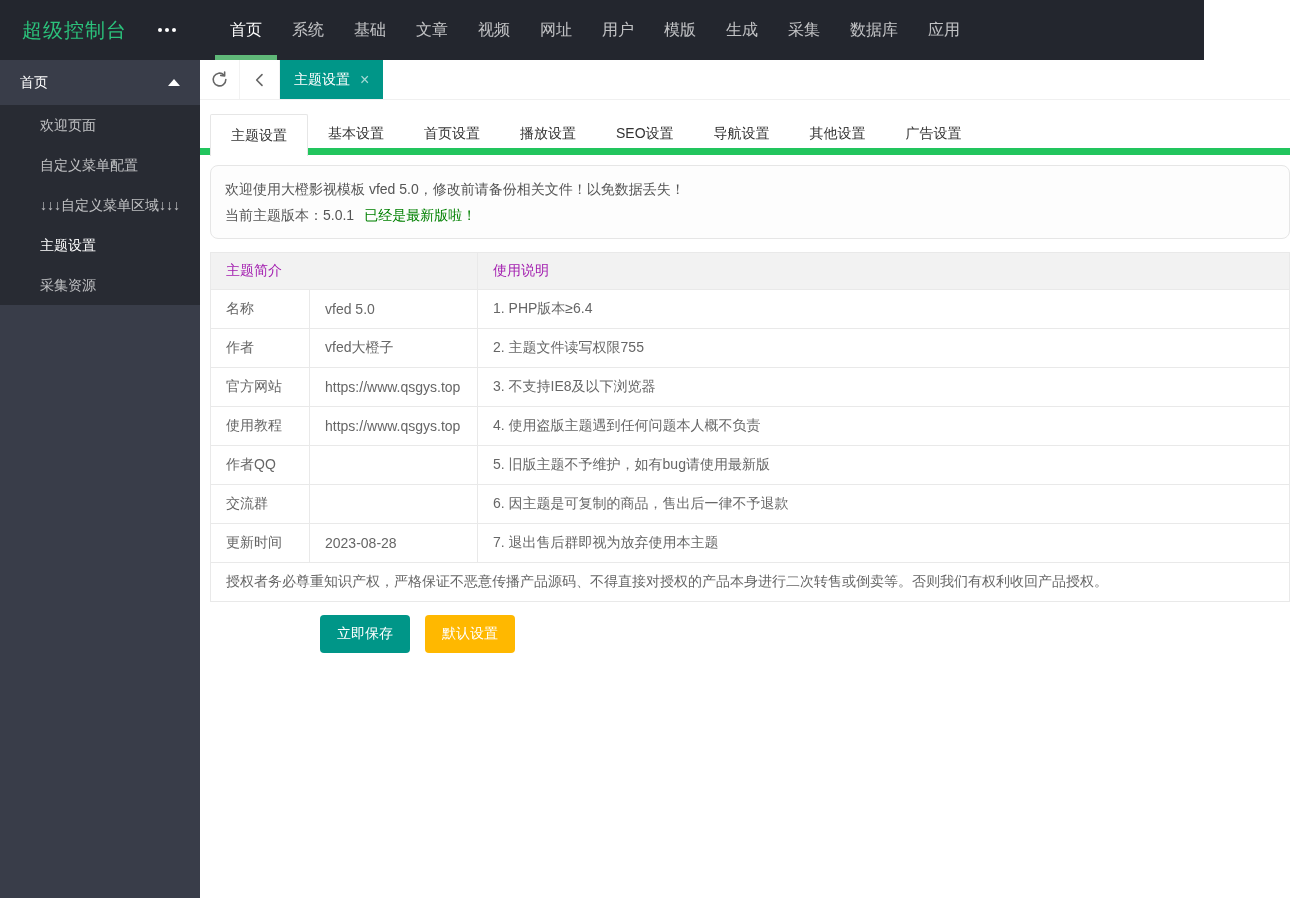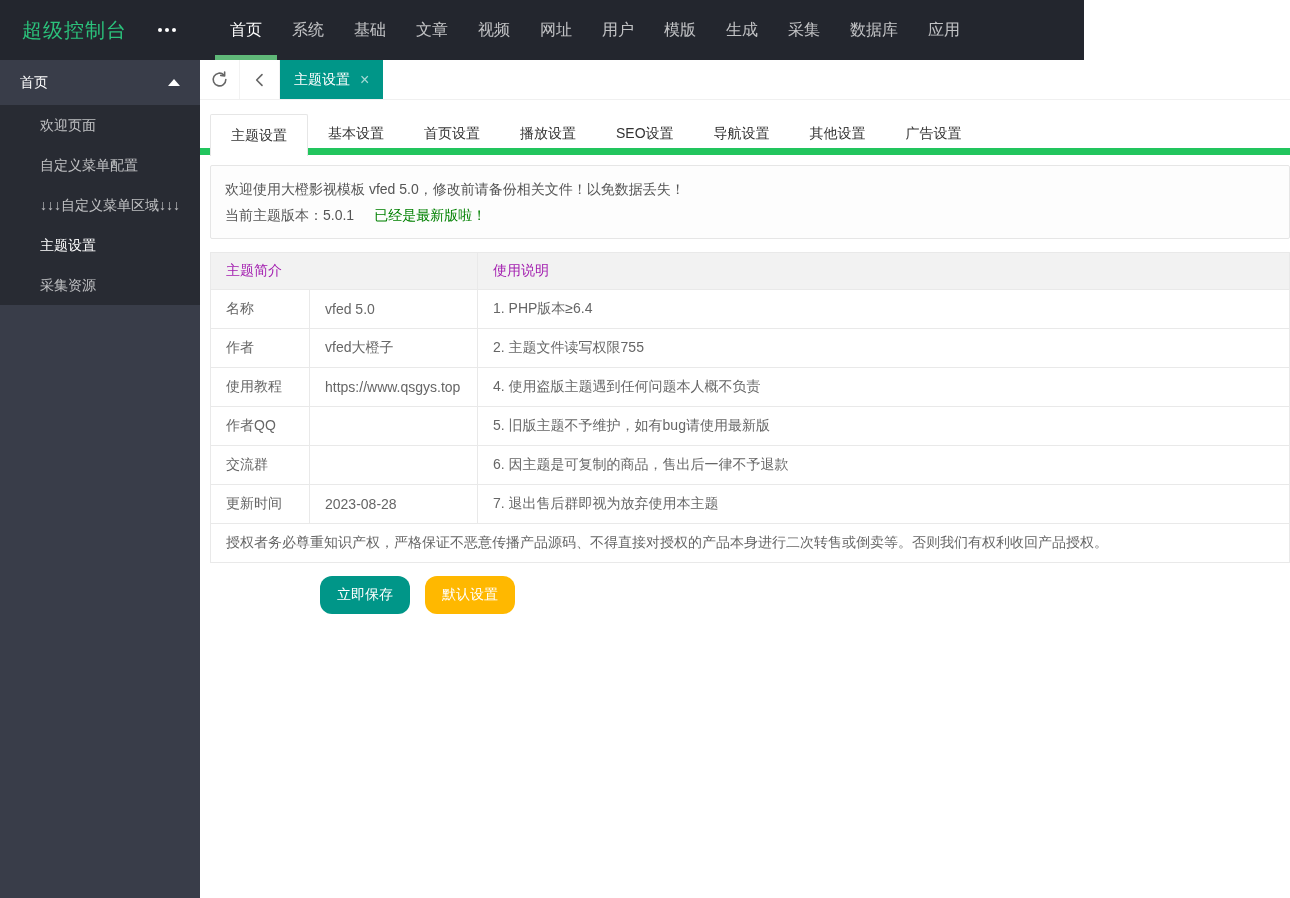--- a/index.html
+++ b/index.html
@@ -1,20 +1,20 @@
 <!DOCTYPE html>
 <html><head>
 <meta charset="utf-8">
 <style>
   * { margin:0; padding:0; box-sizing:border-box; }
   html,body { width:1290px; height:898px; overflow:hidden; background:#fff;
     font-family:"Liberation Sans","DejaVu Sans",sans-serif; }
 
   
-  .header { position:absolute; left:0; top:0; width:1084px; height:60px;
+  .header { position:absolute; left:0; top:0; width:1204px; height:60px;
     background:#23262E; display:flex; align-items:stretch; z-index:10; }
   .logo { width:158px; padding-left:22px; display:flex; align-items:center;
     color:#2BC17B; font-size:20px; letter-spacing:1px; }
   .more-btn { width:57px; display:flex; align-items:center; justify-content:flex-start;
     gap:3px; cursor:pointer; }
   .more-btn i { width:4px; height:4px; border-radius:50%; background:#fff; display:block; }
   .topnav { display:flex; align-items:stretch; }
   .nav-item { position:relative; padding:0 15px; display:flex; align-items:center;
     color:rgba(255,255,255,.72); font-size:16px; cursor:pointer; }
   .nav-item.active { color:#fff; }
@@ -48,35 +48,35 @@
   
   .subtabs { height:55px; padding:13px 0 0 10px; border-bottom:7px solid #22c55e;
     white-space:nowrap; }
   .subtab { display:inline-block; height:42px; line-height:41px; padding:0 20px;
     font-size:14px; color:#333; vertical-align:bottom; cursor:pointer; }
   .subtab.active { background:#fff; border:1px solid #e6e6e6; border-bottom:none;
     border-radius:2px 2px 0 0; margin-bottom:-1px; }
 
   
   .content { padding:10px 0 0 10px; }
-  .notice { border:1px solid #e6e6e6; background:#fdfdfd; border-radius:2px;
+  .notice { border:1px solid #e6e6e6; background:#fdfdfd; border-radius:8px;
     padding:10px 14px; font-size:14px; color:#555; line-height:26px; }
-  .notice .ver-link { color:#008000; margin-left:20px; cursor:pointer; }
+  .notice .ver-link { color:#008000; margin-left:10px; cursor:pointer; }
 
   table.info { margin-top:13px; width:100%; border-collapse:collapse; font-size:14px; color:#666; }
   table.info th, table.info td { border:1px solid #e9e9e9; text-align:left;
     font-weight:normal; padding:0 0 0 15px; }
   table.info th { background:#f2f2f2; height:37px; color:#a21caf; }
   table.info td { height:39px; }
   td.disclaimer { height:38px; color:#666; }
   .col-label { width:99px; } .col-value { width:168px; }
 
   .btn-row { margin:13px 0 0 110px; display:flex; gap:15px; }
   .btn { border:none; height:38px; padding:0 17px; font-size:14px; color:#fff;
-    border-radius:12px; cursor:pointer; font-family:inherit; }
+    border-radius:4px; cursor:pointer; font-family:inherit; }
   .btn-save { background:#009688; }
   .btn-default { background:#FFB800; }
 
   svg { display:block; }
 </style>
 </head>
 <body>
 
 <div class="header">
   <div class="logo">超级控制台</div>
@@ -182,20 +182,25 @@
     <td class="col-label">名称</td>
     <td class="col-value">vfed 5.0</td>
     <td>1. PHP版本≥6.4</td>
   </tr>
           <tr>
     <td class="col-label">作者</td>
     <td class="col-value">vfed大橙子</td>
     <td>2. 主题文件读写权限755</td>
   </tr>
           <tr>
+    <td class="col-label">官方网站</td>
+    <td class="col-value">https://www.qsgys.top</td>
+    <td>3. 不支持IE8及以下浏览器</td>
+  </tr>
+          <tr>
     <td class="col-label">使用教程</td>
     <td class="col-value">https://www.qsgys.top</td>
     <td>4. 使用盗版主题遇到任何问题本人概不负责</td>
   </tr>
           <tr>
     <td class="col-label">作者QQ</td>
     <td class="col-value"></td>
     <td>5. 旧版主题不予维护，如有bug请使用最新版</td>
   </tr>
           <tr>

